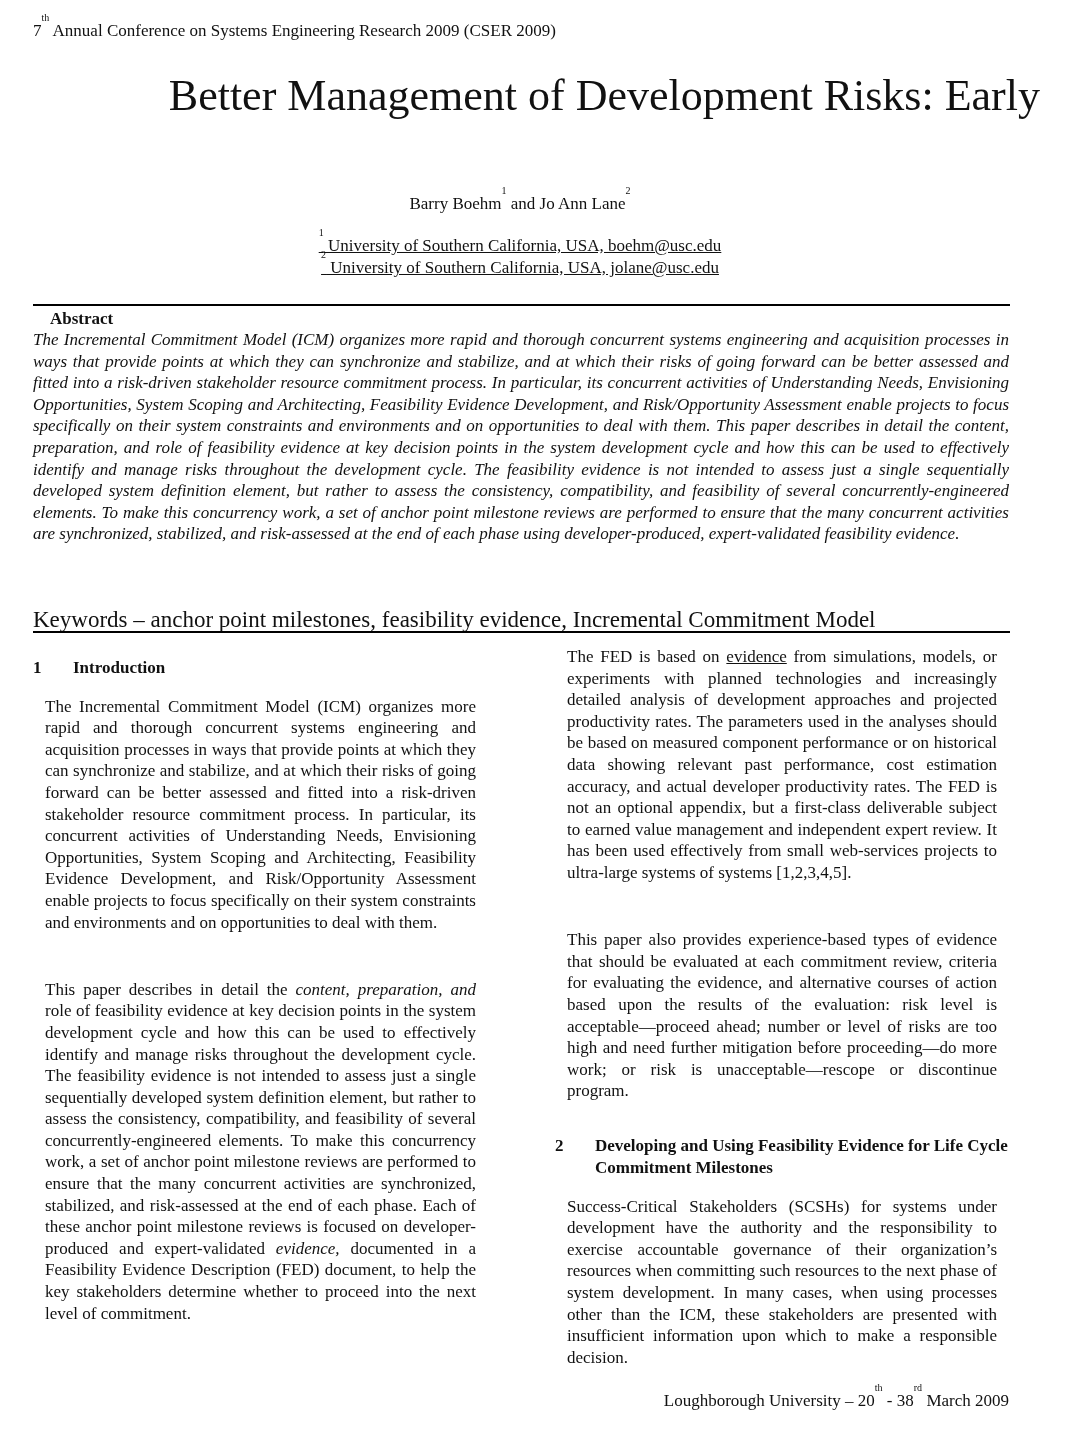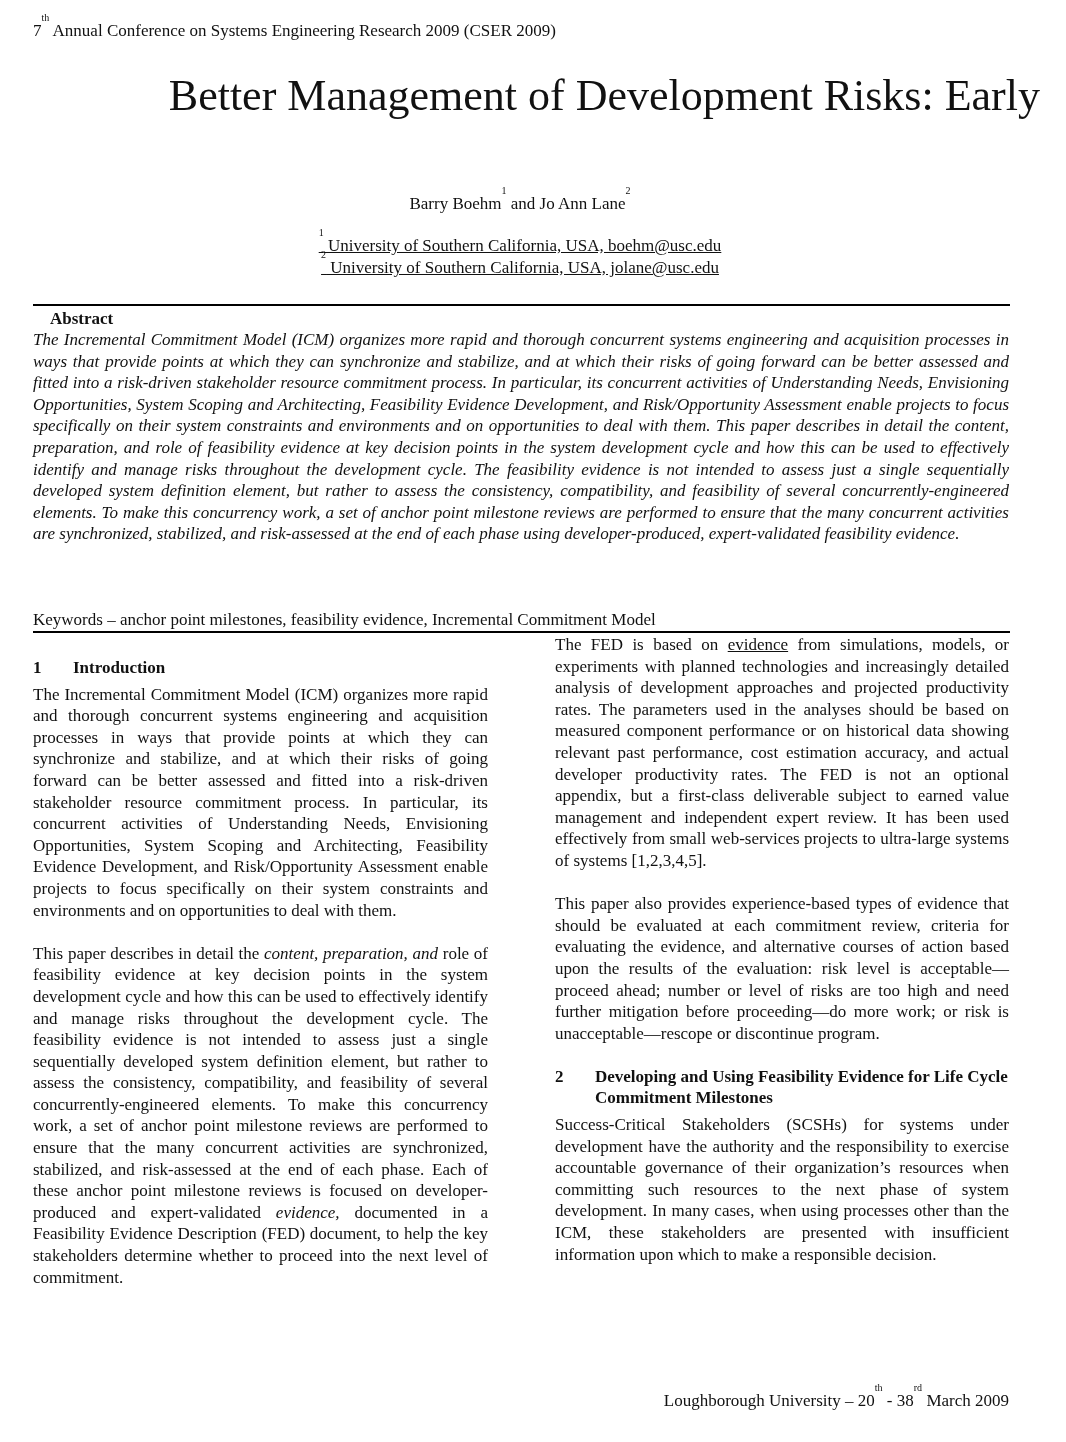--- a/index.html
+++ b/index.html
@@ -11,28 +11,28 @@
   #conf-header { left:33px; top:20px; font-size:17px; line-height:22px; white-space:nowrap; }
   sup { font-size:10px; vertical-align:top; position:relative; top:-2px; line-height:0;text-align:center; }
   #title { left:0; width:1040px; top:70px; text-align:right; font-size:44px; line-height:52px; }
   #authors { left:0; width:1040px; top:193px; text-align:center; font-size:17px; line-height:22px; }
   #affils { left:0; width:1040px; top:235px; text-align:center; font-size:17px; line-height:22px;text-decoration:underline; }
   .rule { position:absolute; left:33px; width:977px; height:2px; background:#000; }
   #rule-top { top:304px; }
   #rule-bottom { top:631px; }
   #abstract-heading { left:33px; top:308px; font-size:17px; line-height:21.6px; font-weight:bold;margin-left:17px; }
   #abstract-text { left:33px; top:329px; width:976px; font-size:17px; line-height:21.6px; font-style:italic; text-align:justify; text-align-last:left; }
-  #keywords { left:33px; top:609px; font-size:17px; line-height:22px; white-space:nowrap; }
+  #keywords { left:33px; top:609px; font-size:23px; line-height:22px; white-space:nowrap; }
   .col { position:absolute; font-size:17px; line-height:21.6px; text-align:justify; }
   #col-left { left:33px; top:657px; width:455px; }
   #col-right { left:555px; top:634px; width:454px; }
   .sec-heading { font-weight:bold; display:flex; text-align:left; }
   .sec-num { width:40px; flex:none; }
   .sec-title { flex:1; }
-  p { margin:0; }
+  p { margin:12px; }
   .gap { height:21.6px; }
   .gap-small { height:5px; }
   .u { text-decoration:underline; }
   #footer { right:57px; top:1390px; font-size:17px; line-height:22px; white-space:nowrap; }
 </style>
 </head>
 <body>
 
 <div id="conf-header" class="abs"><span>7</span><sup>th</sup><span> Annual Conference on Systems Engineering Research 2009 (CSER 2009)</span></div>
 

